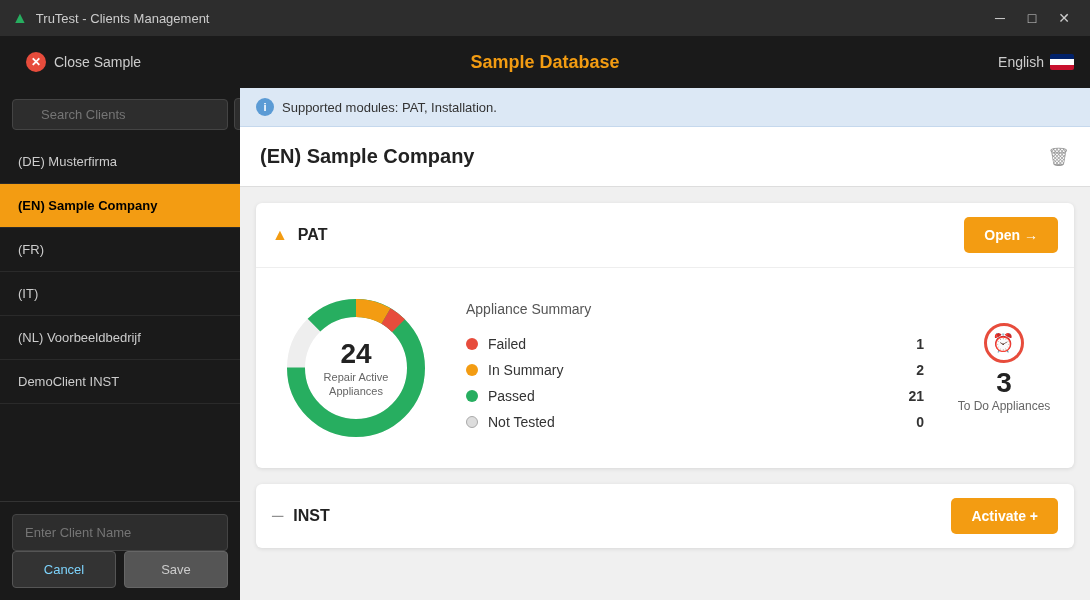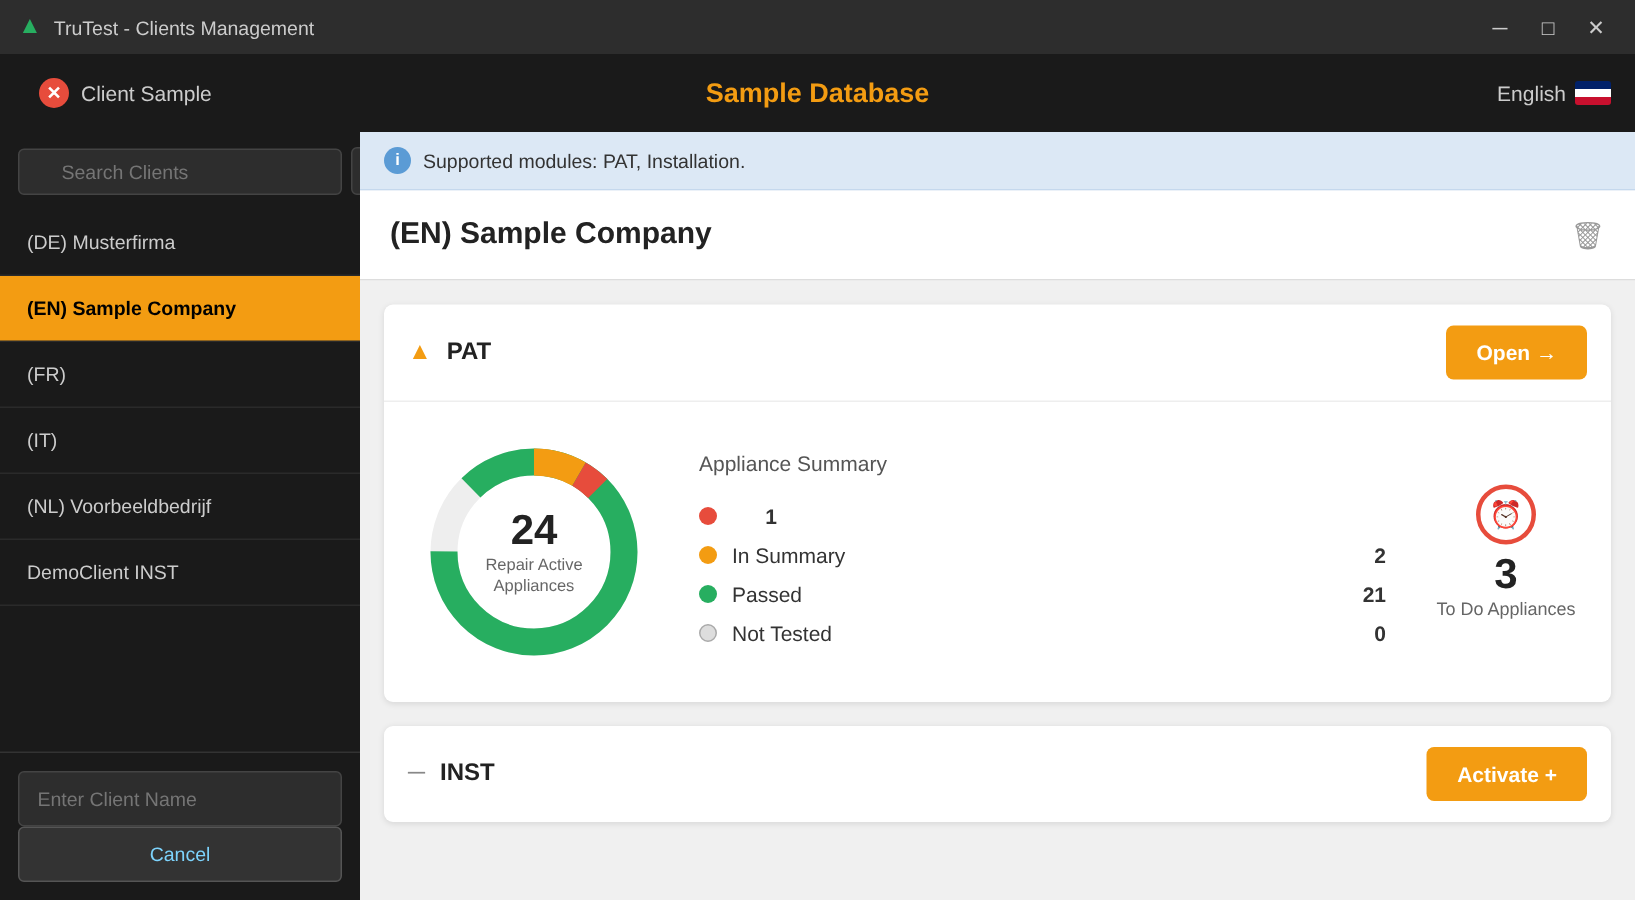--- a/index.html
+++ b/index.html
@@ -221,21 +221,21 @@
     <button class="title-bar-btn">□</button>
     <button class="title-bar-btn close">✕</button>
   </div>
 </div>
 
 <div class="app-body">
 
   <div class="top-bar">
     <button class="close-sample-btn">
       <span class="close-icon-circle">✕</span>
-      <span>Client Sample</span>
+      <span>Close Sample</span>
     </button>
     <span class="top-bar-title">Sample Database</span>
     <div class="top-bar-lang">
       <span>English</span>
       <span class="flag-icon"></span>
     </div>
   </div>
 
   <div class="content">
 
@@ -265,20 +265,21 @@
         </div>
         <div class="client-item">
           <span>DemoClient INST</span>
         </div>
       </div>
 
       <div class="add-client-area">
         <input class="add-client-input" type="text" placeholder="Enter Client Name" style="">
         <div class="add-client-buttons">
           <button class="btn-cancel">Cancel</button>
+          <button class="btn-save">Save</button>
         </div>
       </div>
     </div>
 
     <div class="main-panel">
 
       <div class="info-banner">
         <div class="info-icon">i</div>
         <span>Supported modules: PAT, Installation.</span>
       </div>
@@ -314,20 +315,21 @@
                 <span>Repair Active</span><br>
                 <span>Appliances</span>
               </div>
             </div>
           </div>
 
           <div class="summary">
             <div class="summary-title">Appliance Summary</div>
             <div class="summary-row">
               <span class="dot dot-red"></span>
+              <span class="summary-label">Failed</span>
               <span class="summary-count">1</span>
             </div>
             <div class="summary-row">
               <span class="dot dot-yellow"></span>
               <span class="summary-label">In Summary</span>
               <span class="summary-count">2</span>
             </div>
             <div class="summary-row">
               <span class="dot dot-green"></span>
               <span class="summary-label">Passed</span>

